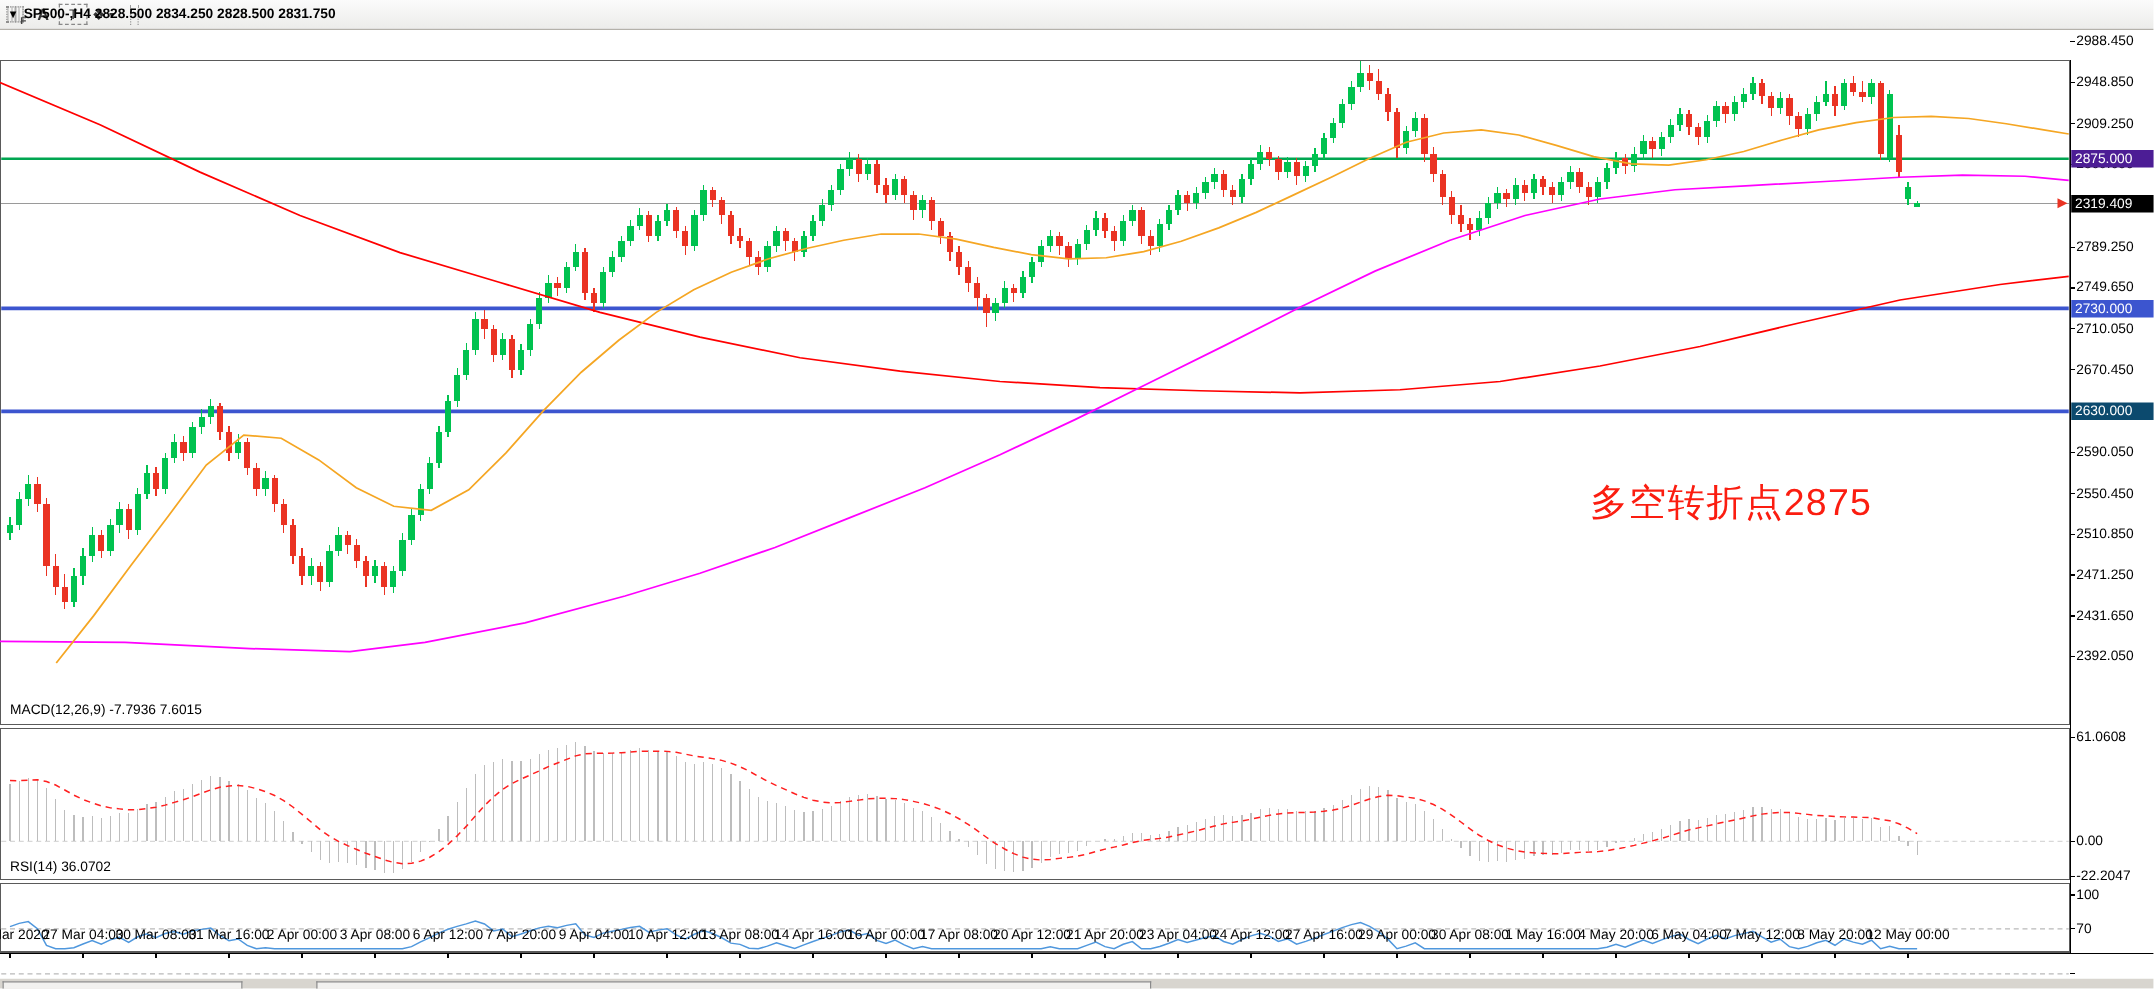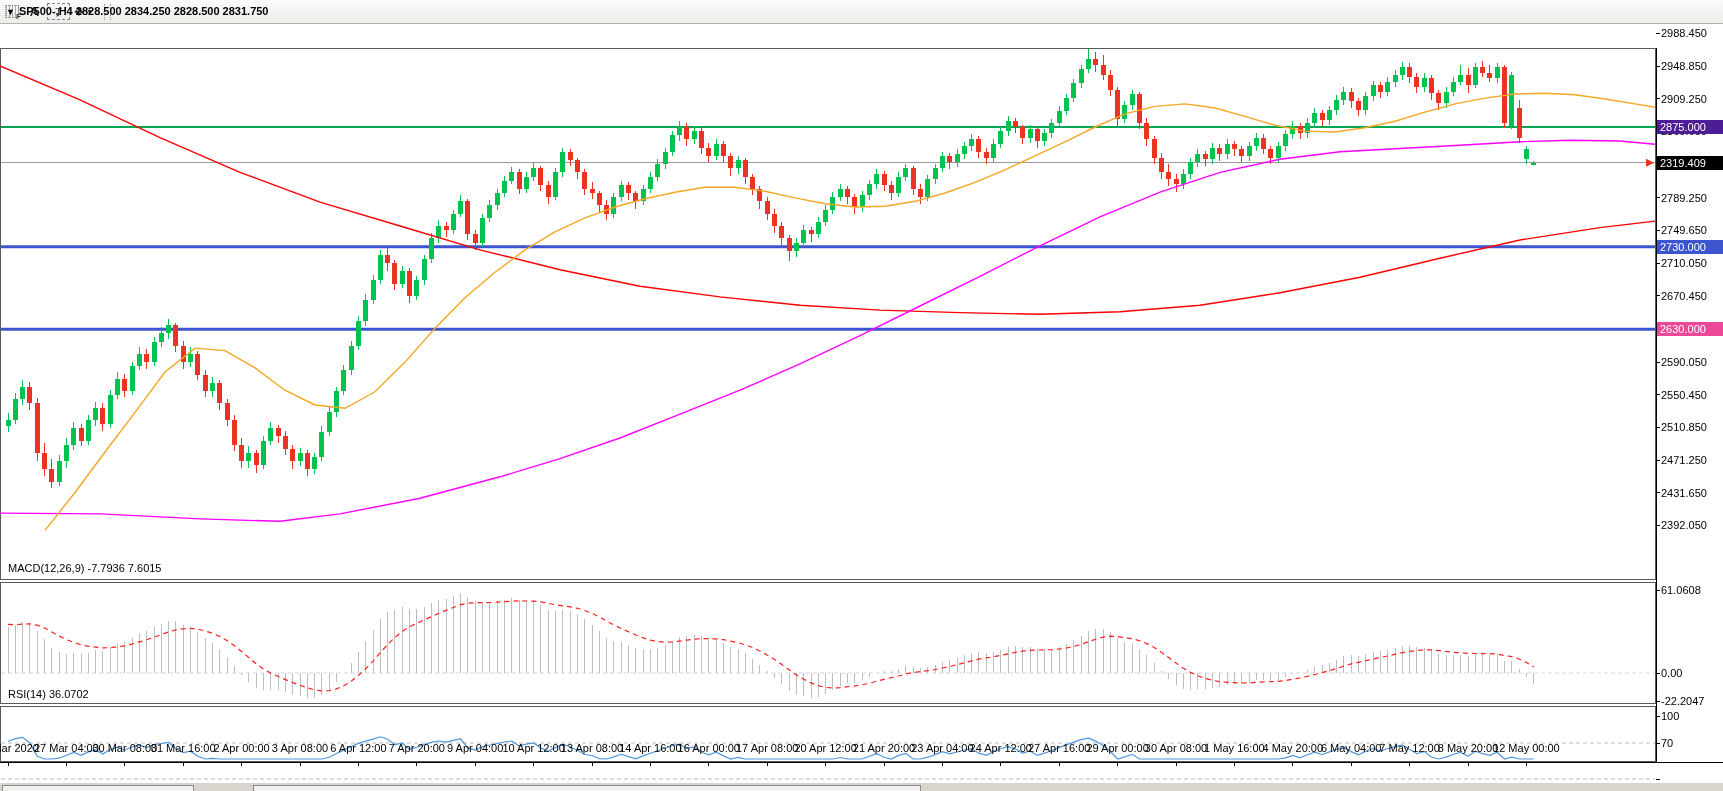--- a/index.html
+++ b/index.html
@@ -759,39 +759,40 @@
         <line x1="1468" y1="738" x2="1468" y2="742" stroke="#000" shape-rendering="crispEdges"></line>
         <line x1="1526.3999999999999" y1="738" x2="1526.3999999999999" y2="742" stroke="#000" shape-rendering="crispEdges"></line>
       </svg>
   </div>
 
   <div class="overlay" id="title">
     <span class="exp">▼</span><span>SP500-,H4</span>&nbsp;<span>2828.500 2834.250 2828.500 2831.750</span>
   </div>
   <div class="panlabel" style="left:8px;top:562px;">MACD(12,26,9) -7.7936 7.6015</div>
   <div class="panlabel" style="left:8px;top:688px;">RSI(14) 36.0702</div>
+  <div id="annotation" style="color: rgb(251, 29, 16);">多空转折点2875</div>
   <div id="labels">
       <div class="plabel" style="top: 33.4038px;">2988.450</div>
       <div class="plabel" style="top: 66.0738px;">2948.850</div>
       <div class="plabel" style="top: 98.7438px;">2909.250</div>
       <div class="plabel" style="top: 131.414px;">2869.650</div>
       <div class="plabel" style="top: 197.744px;">2789.250</div>
       <div class="plabel" style="top: 230.414px;">2749.650</div>
       <div class="plabel" style="top: 263.084px;">2710.050</div>
       <div class="plabel" style="top: 295.754px;">2670.450</div>
       <div class="plabel" style="top: 362.084px;">2590.050</div>
       <div class="plabel" style="top: 394.754px;">2550.450</div>
       <div class="plabel" style="top: 427.424px;">2510.850</div>
       <div class="plabel" style="top: 460.094px;">2471.250</div>
       <div class="plabel" style="top: 492.764px;">2431.650</div>
       <div class="plabel" style="top: 525.434px;">2392.050</div>
       <div class="badge" style="top: 127px; background: #4c1d95;">2875.000</div>
       <div class="badge" style="top: 162.681px; background: rgb(0, 0, 0);">2319.409</div>
       <div class="badge" style="top: 246.625px; background: rgb(60, 85, 207);">2730.000</div>
-      <div class="badge" style="top: 329.125px; background: #ec4899;">2630.000</div>
+      <div class="badge" style="top: 329.125px; background: #0c4a6e;">2630.000</div>
       <div class="ilabel" style="top: 590.018px;">61.0608</div>
       <div class="ilabel" style="top: 673px;">0.00</div>
       <div class="ilabel" style="top: 701px;">-22.2047</div>
       <div class="ilabel" style="top: 716px;">100</div>
       <div class="ilabel" style="top: 743px;">70</div>
       <div class="ilabel" style="top: 779px; margin-top: 48px;">30</div>
       <div class="tlabel" style="left: 8px;">25 Mar 2020</div>
       <div class="tlabel" style="left: 66.4px;">27 Mar 04:00</div>
       <div class="tlabel" style="left: 124.8px;">30 Mar 08:00</div>
       <div class="tlabel" style="left: 183.2px;">31 Mar 16:00</div>

